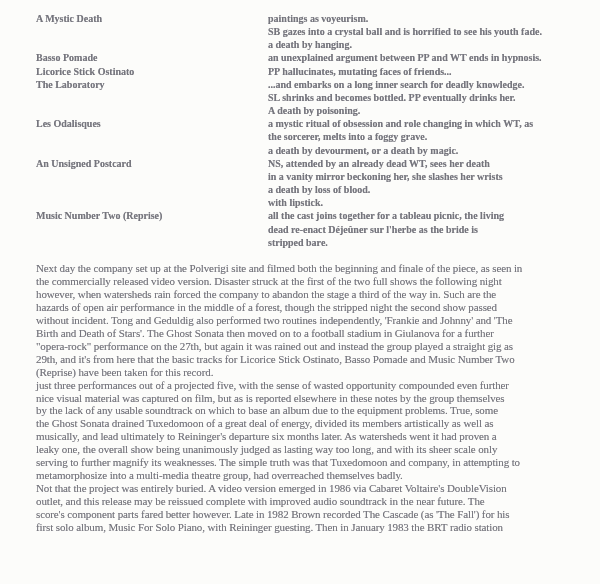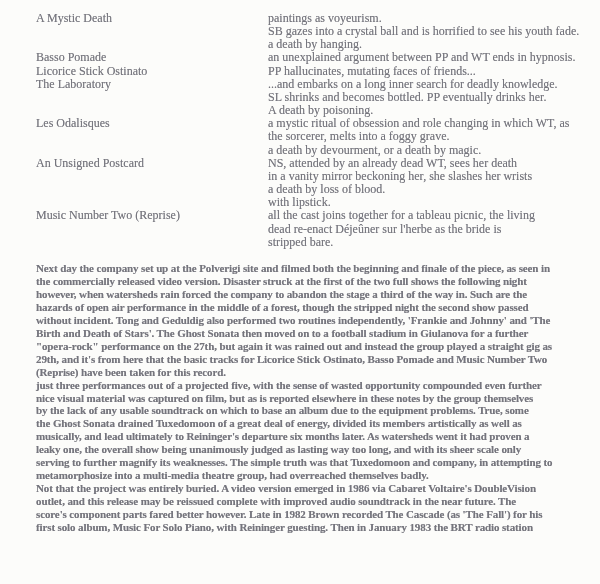--- a/index.html
+++ b/index.html
@@ -19,44 +19,44 @@
   }
   .tracklist {
     position: absolute;
     left: 36px;
     top: 12px;
     right: 18px;
   }
   .tl-row {
     display: flex;
     align-items: center;
-    font-size: 12px;
+    font-size: 10px;
     line-height: 13.15px;
     white-space: nowrap;
+    font-weight: bold;
   }
   .tl-title {
     flex: 0 0 200px;
     width: 200px;
   }
   .tl-desc {
     flex: 1 1 auto;
     padding-left: 32px;
   }
   .bodytext {
     position: absolute;
     left: 36px;
     top: 262px;
     width: 540px;
   }
   .b-line {
     font-size: 11px;
     letter-spacing: -0.12px;
     line-height: 12.95px;
     white-space: nowrap;
-    font-weight: bold;
   }
   .para { margin: 0; }
 </style>
 </head>
 <body>
 
 <div class="sheet">
   <section class="tracklist" id="tracklist">
       <div class="tl-row">
         <span class="tl-title">A Mystic Death</span>

